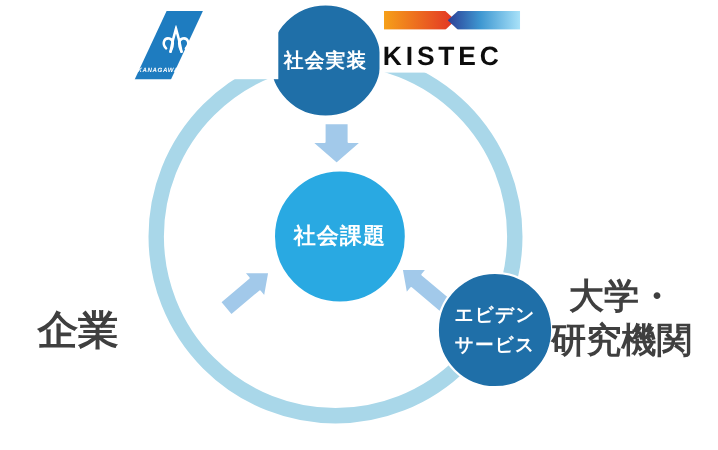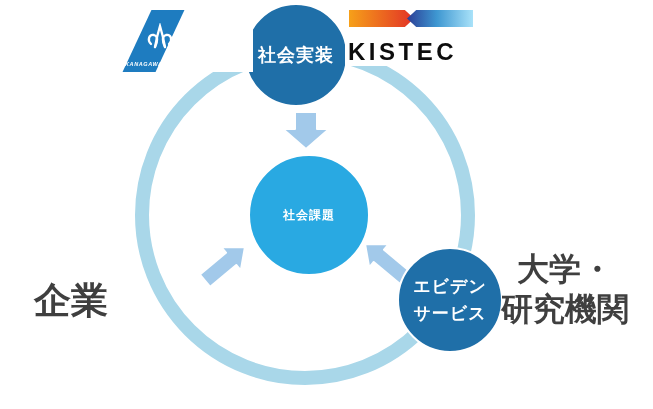--- a/index.html
+++ b/index.html
@@ -9,21 +9,21 @@
   .ring{fill:none;stroke:var(--c-ring);stroke-width:14px;}
   .arrow{fill:var(--c-arrow);stroke:#fff;stroke-width:2px;stroke-linejoin:round;}
 
   .node{position:absolute;border-radius:50%;display:flex;flex-direction:column;
         align-items:center;justify-content:center;box-sizing:border-box;
         border:2px solid #fff;color:var(--c-circle-text);font-weight:bold;
         text-align:center;letter-spacing:1px;z-index:2;}
   .node.dark{background:var(--c-dark-circle);}
   .node.bright{background:var(--c-center-circle);}
   #node-top{left:244px;top:3px;width:104px;height:104px;font-size:18px;line-height:27px;}
-  #node-center{left:248px;top:154px;width:122px;height:122px;font-size:12px;line-height:33px;justify-content:center;}
+  #node-center{left:248px;top:154px;width:122px;height:122px;font-size:20px;line-height:33px;justify-content:center;}
   #node-bl{left:107px;top:246px;width:105px;height:105px;font-size:17px;line-height:27px;}
   #node-br{left:397px;top:247px;width:106px;height:106px;font-size:17px;line-height:27px;}
 
   .side-label{position:absolute;color:var(--c-label-text);font-weight:bold;z-index:3;}
   #label-left{left:34px;top:281px;font-size:37px;line-height:40px;letter-spacing:0px;}
   #label-right{left:498px;top:249px;width:134px;font-size:32px;line-height:40px;text-align:center;}
 
   .logo{position:absolute;background:#fff;z-index:4;overflow:hidden;}
   #kanagawa-logo{left:122px;top:10px;width:131px;height:62px;}
   #kanagawa-band{position:absolute;left:15px;top:-2px;width:33px;height:66px;

